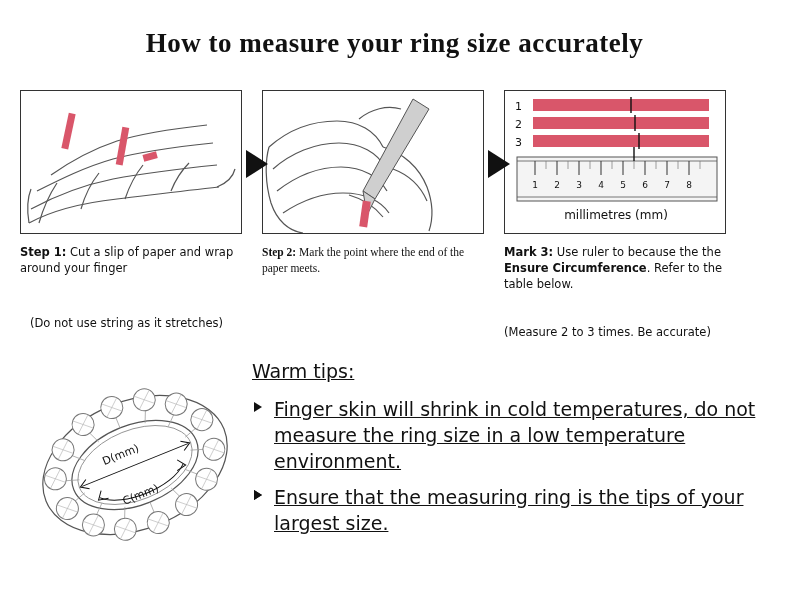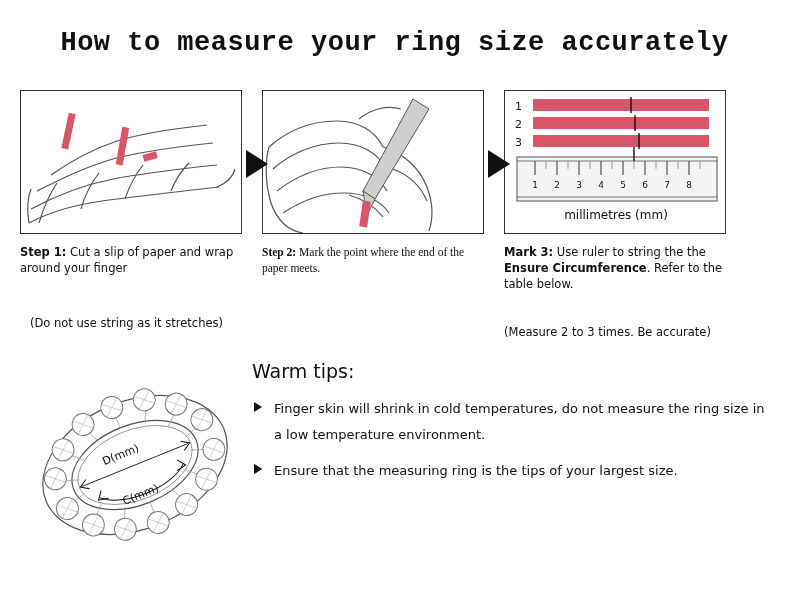--- a/index.html
+++ b/index.html
@@ -26,21 +26,21 @@
   .title {
     position: absolute;
     top: 28px;
     left: 0;
     width: 789px;
     text-align: center;
     font-size: 27px;
     font-weight: 600;
     letter-spacing: 0.5px;
     color: #111;
-    font-family: Liberation Mono, monospace;
+    font-family: Liberation Serif, serif;
   }
 
   
   .steps {
     position: absolute;
     top: 90px;
     left: 20px;
     width: 750px;
     height: 250px;
   }
@@ -93,29 +93,30 @@
 
   
   .panel svg { display: block; }
 
   
   .tips {
     position: absolute;
     left: 252px;
     top: 360px;
     width: 516px;
+    text-decoration: underline;
   }
   .tips-title {
     font-size: 19px;
     color: #111;
     margin-bottom: 14px;
   }
   .tip {
     position: relative;
-    font-size: 13px;
+    font-size: 19px;
     line-height: 26px;
     color: #111;
     padding-left: 22px;
     margin-bottom: 10px;
   }
   .tip .bullet {
     position: absolute;
     left: 2px;
     top: 6px;
     width: 0;
@@ -257,21 +258,21 @@
               <text x="184" y="97">8</text>
             </g>
 
             <line x1="129" y1="56" x2="129" y2="70" stroke="#111" stroke-width="1.4"></line>
           </g>
 
           <text x="111" y="128" font-family="DejaVu Sans" font-size="12" fill="#111" text-anchor="middle">millimetres (mm)</text>
         </svg>
       </div>
       <div class="caption">
-        <b>Mark 3:</b><span> Use ruler to string the the </span><b>Ensure Circumference</b><span>. Refer to the table below.</span>
+        <b>Mark 3:</b><span> Use ruler to because the the </span><b>Ensure Circumference</b><span>. Refer to the table below.</span>
       </div>
     </div>
 
     <div class="arrow a1"></div>
     <div class="arrow a2"></div>
 
     <div class="subnote n1">(Do not use string as it stretches)</div>
     <div class="subnote n3">(Measure 2 to 3 times. Be accurate)</div>
   </div>
 

